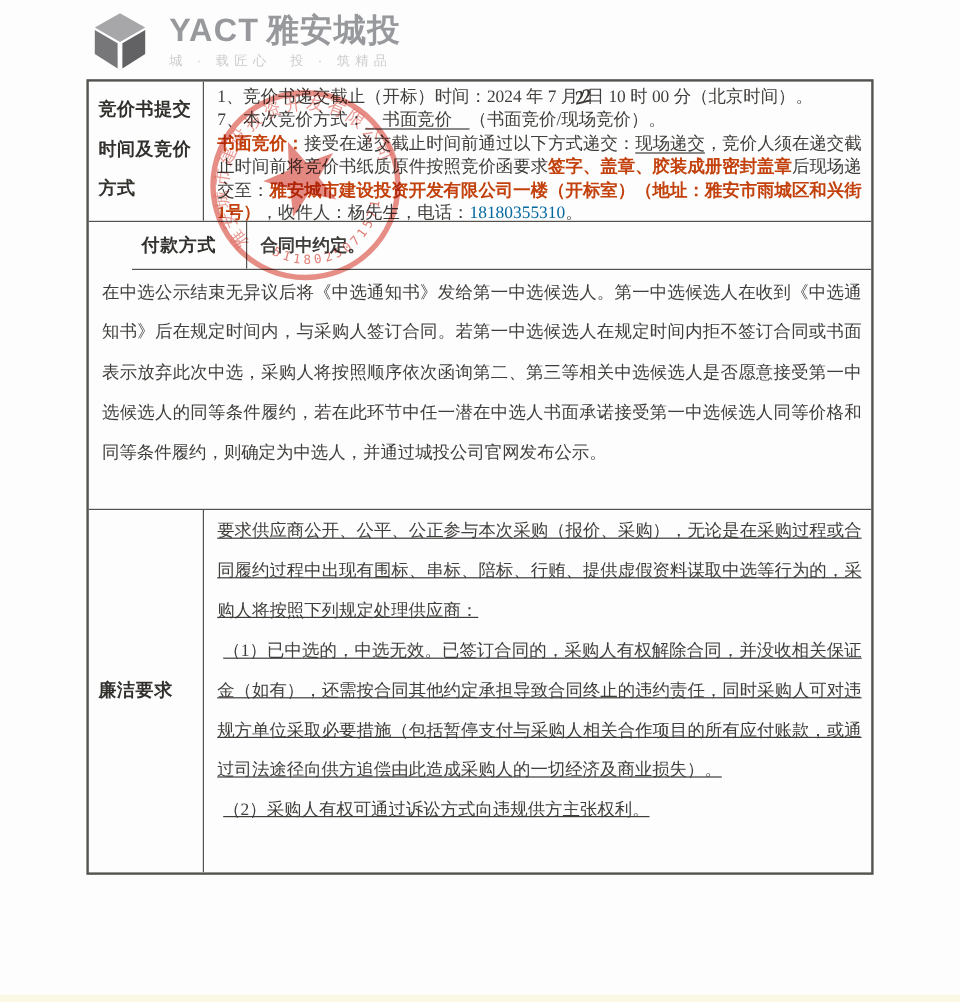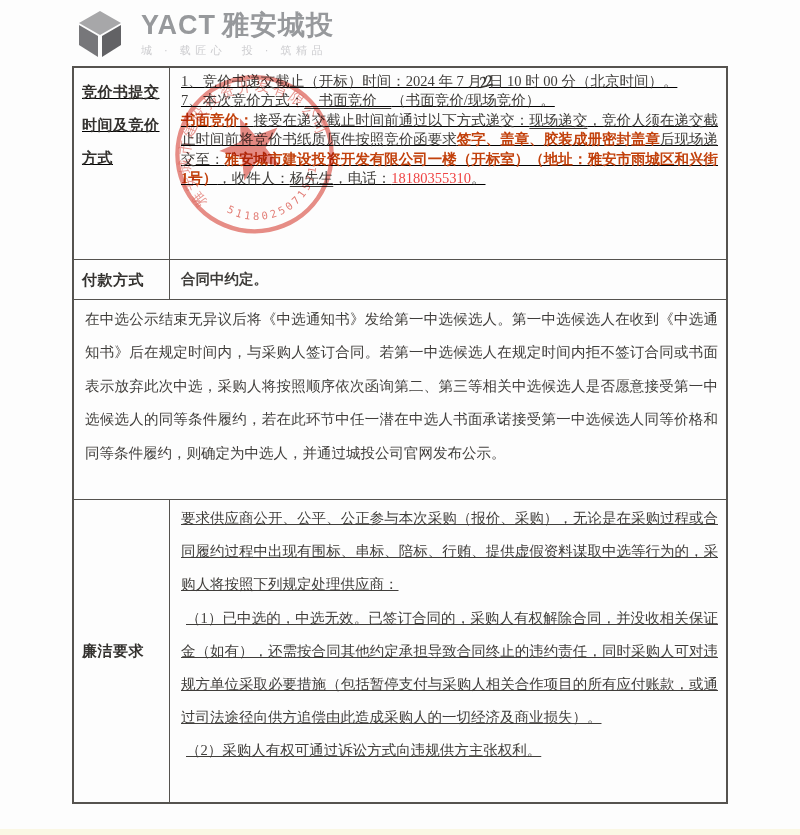--- a/index.html
+++ b/index.html
@@ -26,36 +26,36 @@
     border-right:1.5px solid #55534f;
     font-weight:bold; font-size:15px; color:#33312e;
     padding:8px 8px; line-height:33px; letter-spacing:0.5px;
     word-break:break-all;
   }
   .ccell {
     flex:1; box-sizing:border-box; padding:2px 8px 2px 11px;
     color:#403e3b; font-size:14.5px;
     text-align:justify; word-break:break-all;
   }
-  .r1 { height:192px;text-decoration:underline; }
+  .r1 { height:117px; }
   .r1 .ccell { line-height:19.4px; padding-top:3px; }
-  .r2 { height:40px; }
+  .r2 { height:40px;margin-left:36px; }
   .r2 .hcell { display:flex; align-items:center; padding-top:0; padding-bottom:0; line-height:18px; }
   .r2 .ccell { display:flex; align-items:center;font-weight:bold; }
   .r3 { height:200px; }
   .r3 .ccell { line-height:33.4px; padding-top:3px; }
   .r4 { height:302px; }
   .r4 .hcell { display:flex; align-items:center; padding-top:0; padding-bottom:0; line-height:20px; }
   .r4 .ccell { line-height:33.2px; padding-top:2px; }
   .r4 .ccell p { margin:0;text-decoration:underline; }
   .r4 .ccell p.numbered { text-indent:5px; }
 
   .b { font-weight:bold; color:#c2410c; }
   .u { text-decoration:underline; text-underline-offset:3px; }
-  .gray { color:#ef4444; }
+  .gray { color:#0369a1; }
   .hand {
     display:inline-block; font-style:italic; font-size:16px; font-weight:bold;
     letter-spacing:-2px; color:#3a3835;
     transform:rotate(-14deg) translateY(1px);
     margin:0 -2px 0 -3px;
   }
 
   
   .stamp {
     position:absolute; left:168px; top:70px; width:176px; height:176px;

